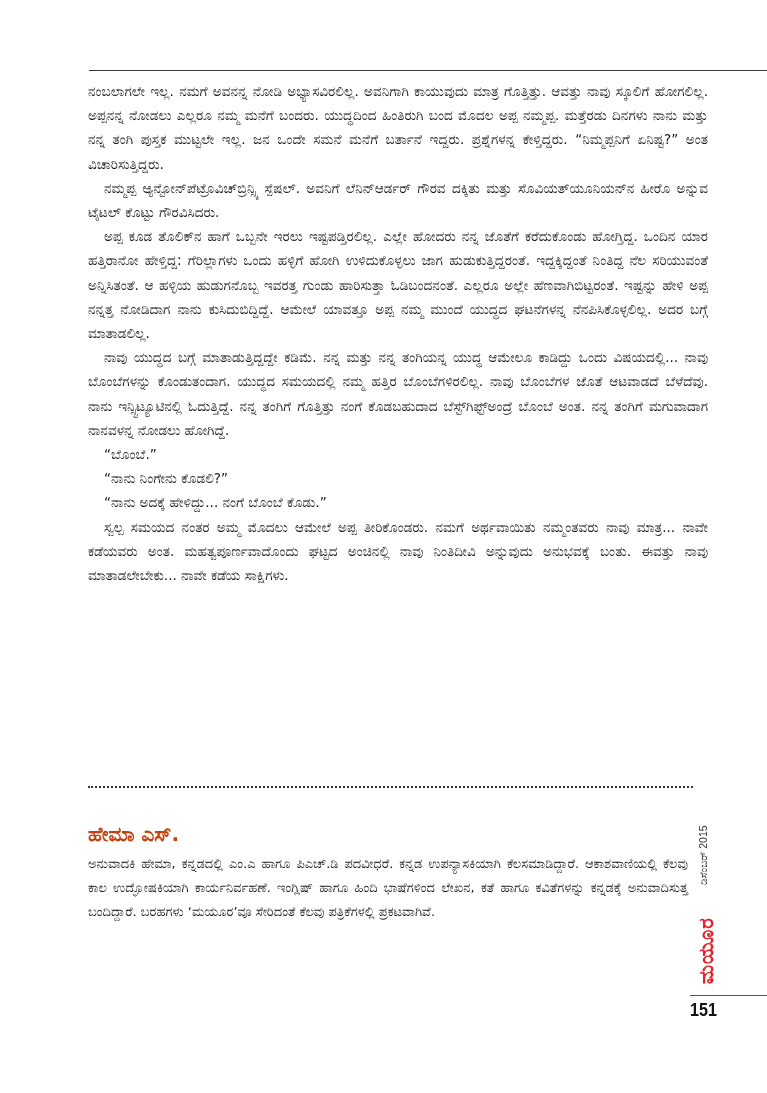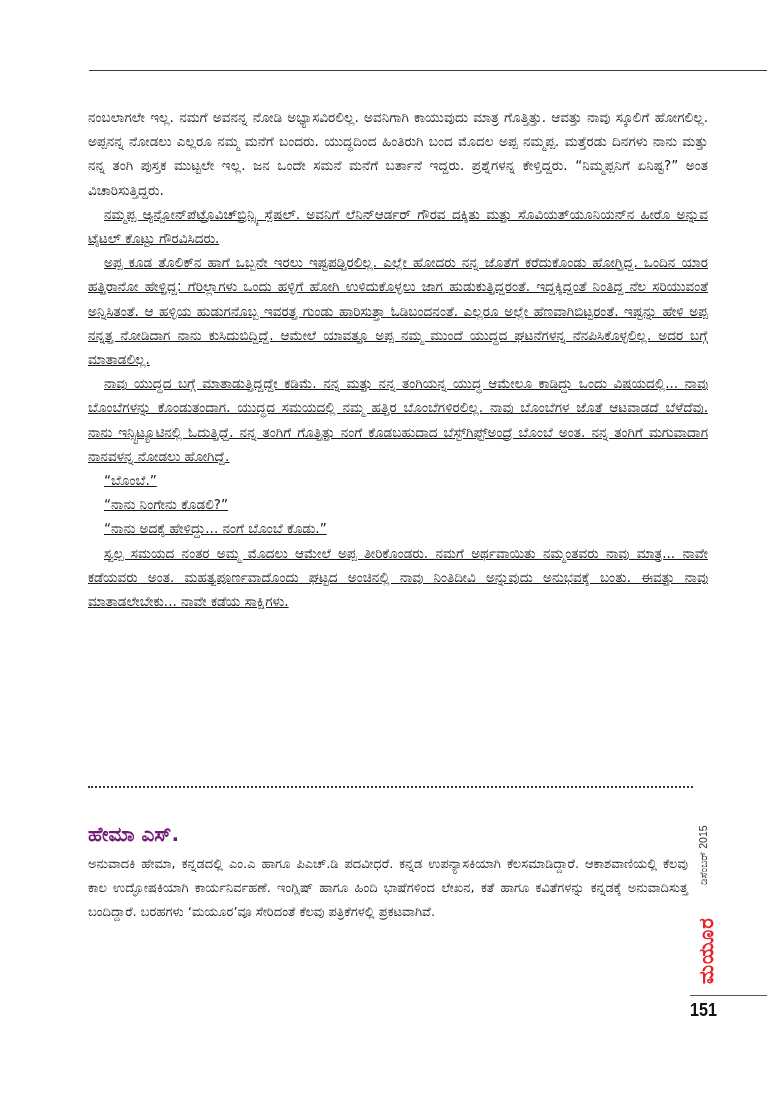--- a/index.html
+++ b/index.html
@@ -19,49 +19,48 @@
       position: absolute;
       left: 89px;
       top: 70px;
       width: 678px;
       height: 0;
       border-top: 1.5px solid #3a3a3a;
     }
     .article {
       position: absolute;
       left: 88px;
-      top: 105px;
+      top: 79px;
       width: 620px;
       font-size: 13.6px;
       line-height: 24.2px;
       text-align: justify;
     }
     .article p {
       margin: 0;
       text-indent: 0;
     }
     .article p.indent {
       text-indent: 16px;
-      text-decoration: underline;
     }
     .dotted-sep {
       position: absolute;
       left: 88px;
       top: 786px;
       width: 605px;
       height: 0;
       border-top: 2px dotted #333;
     }
     .bio-title {
       position: absolute;
       left: 88px;
       top: 822px;
       font-size: 20px;
       font-weight: bold;
-      color: #701a75;
+      color: #c2410c;
       margin: 0;
     }
     .bio {
       position: absolute;
       left: 88px;
       top: 852px;
       width: 600px;
       font-size: 13px;
       line-height: 24.2px;
       text-align: justify;

